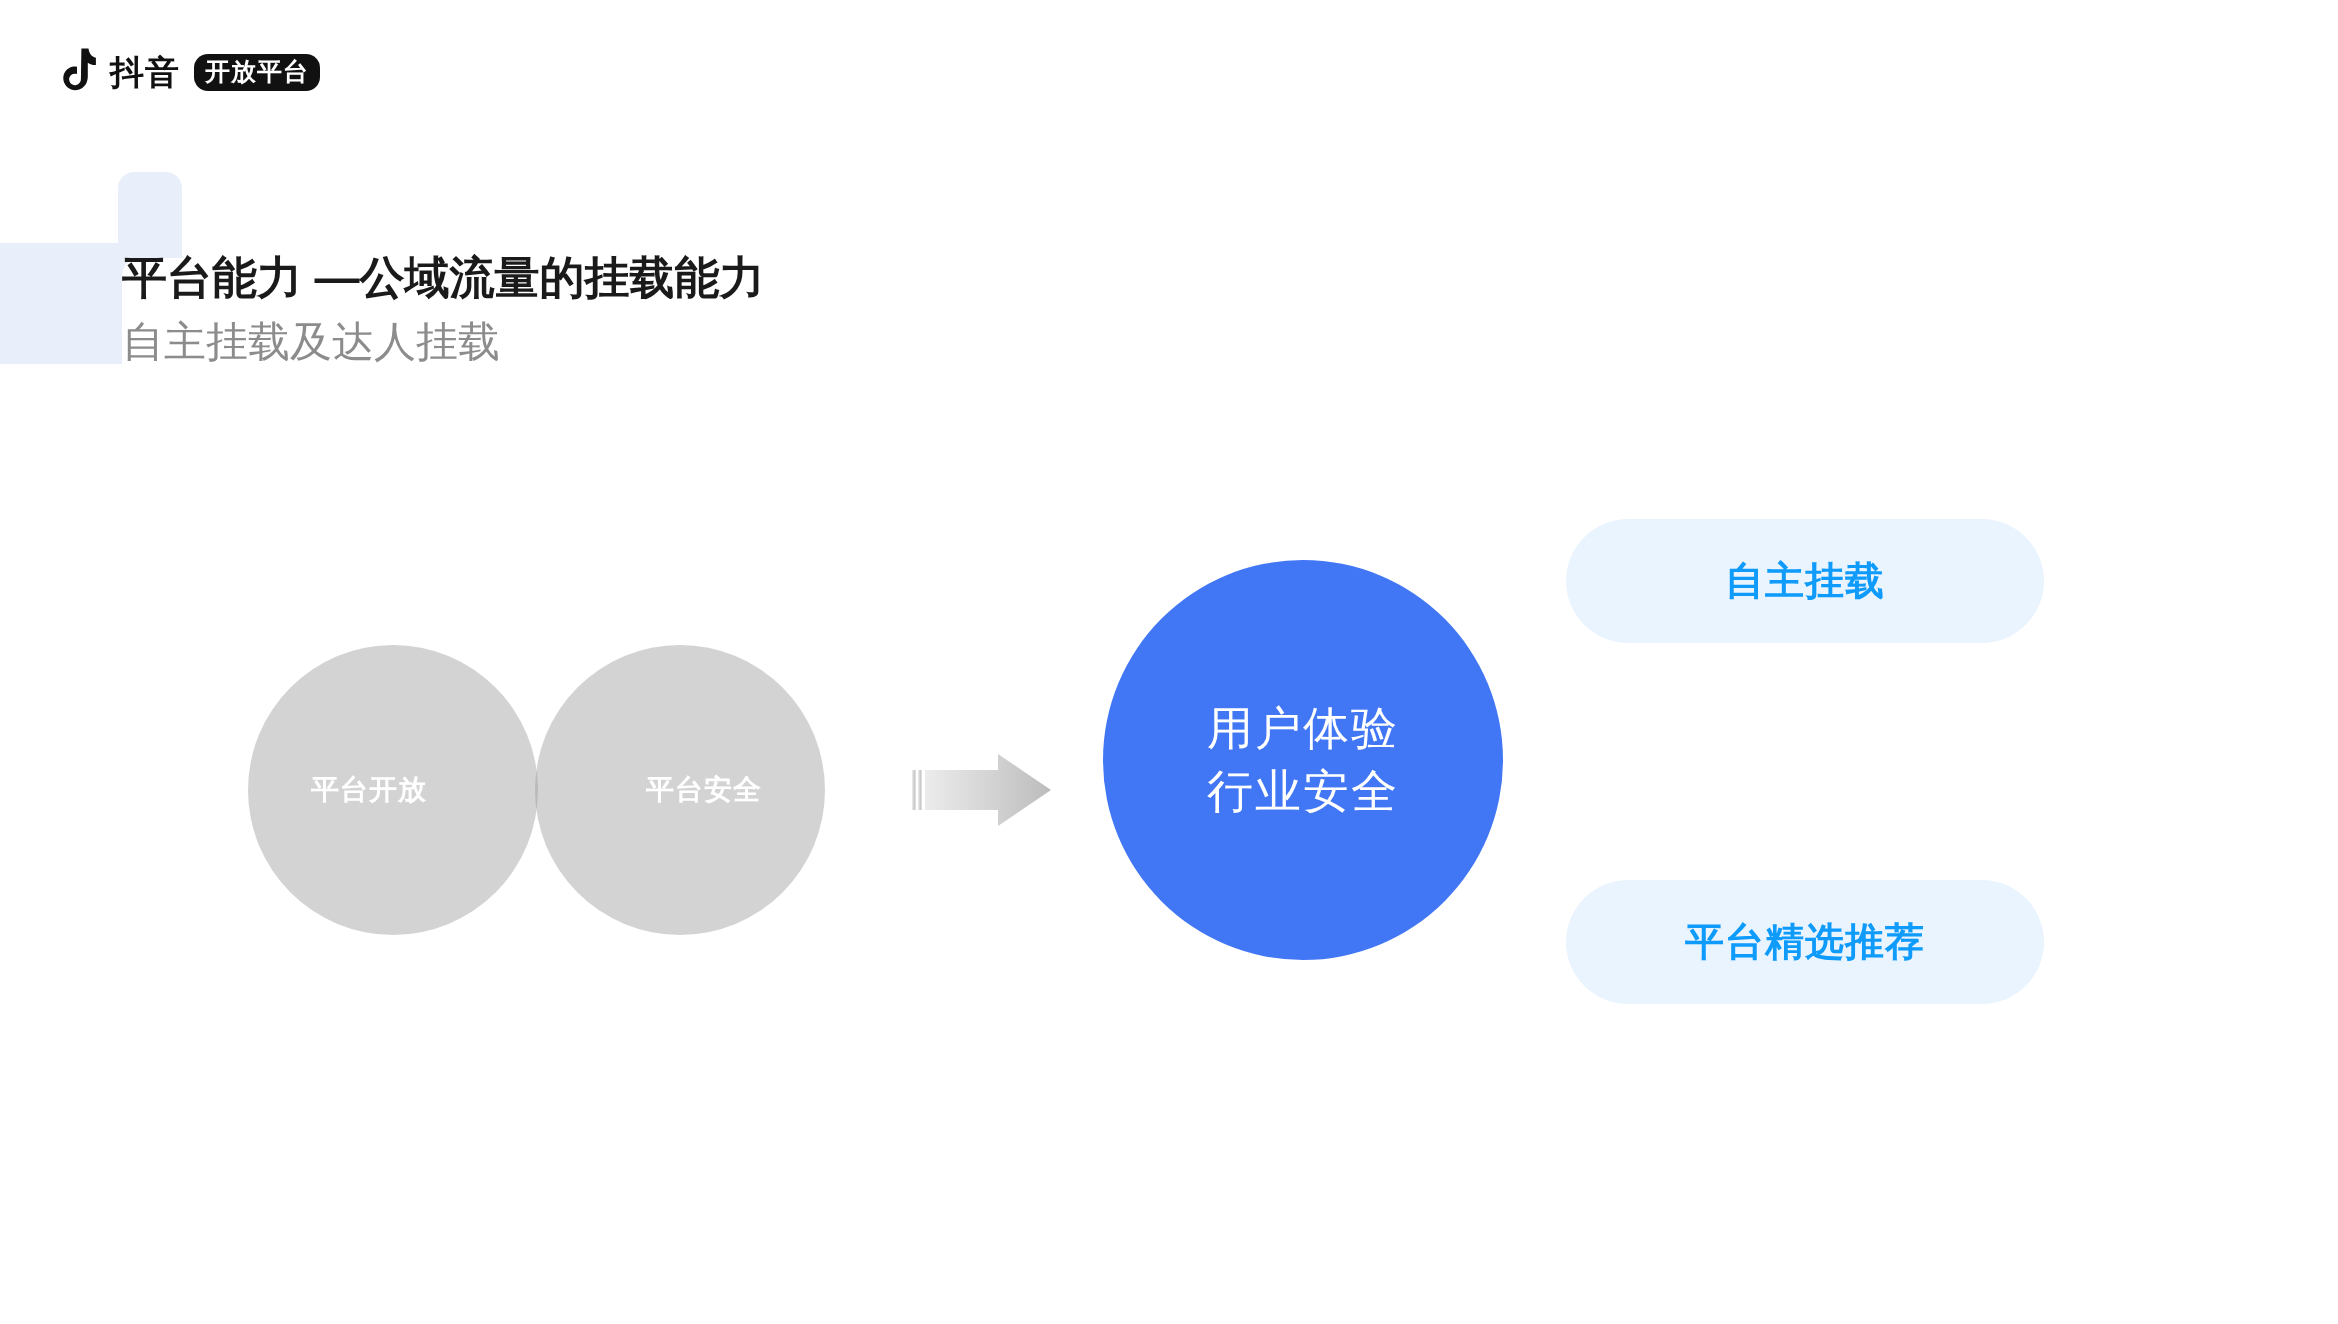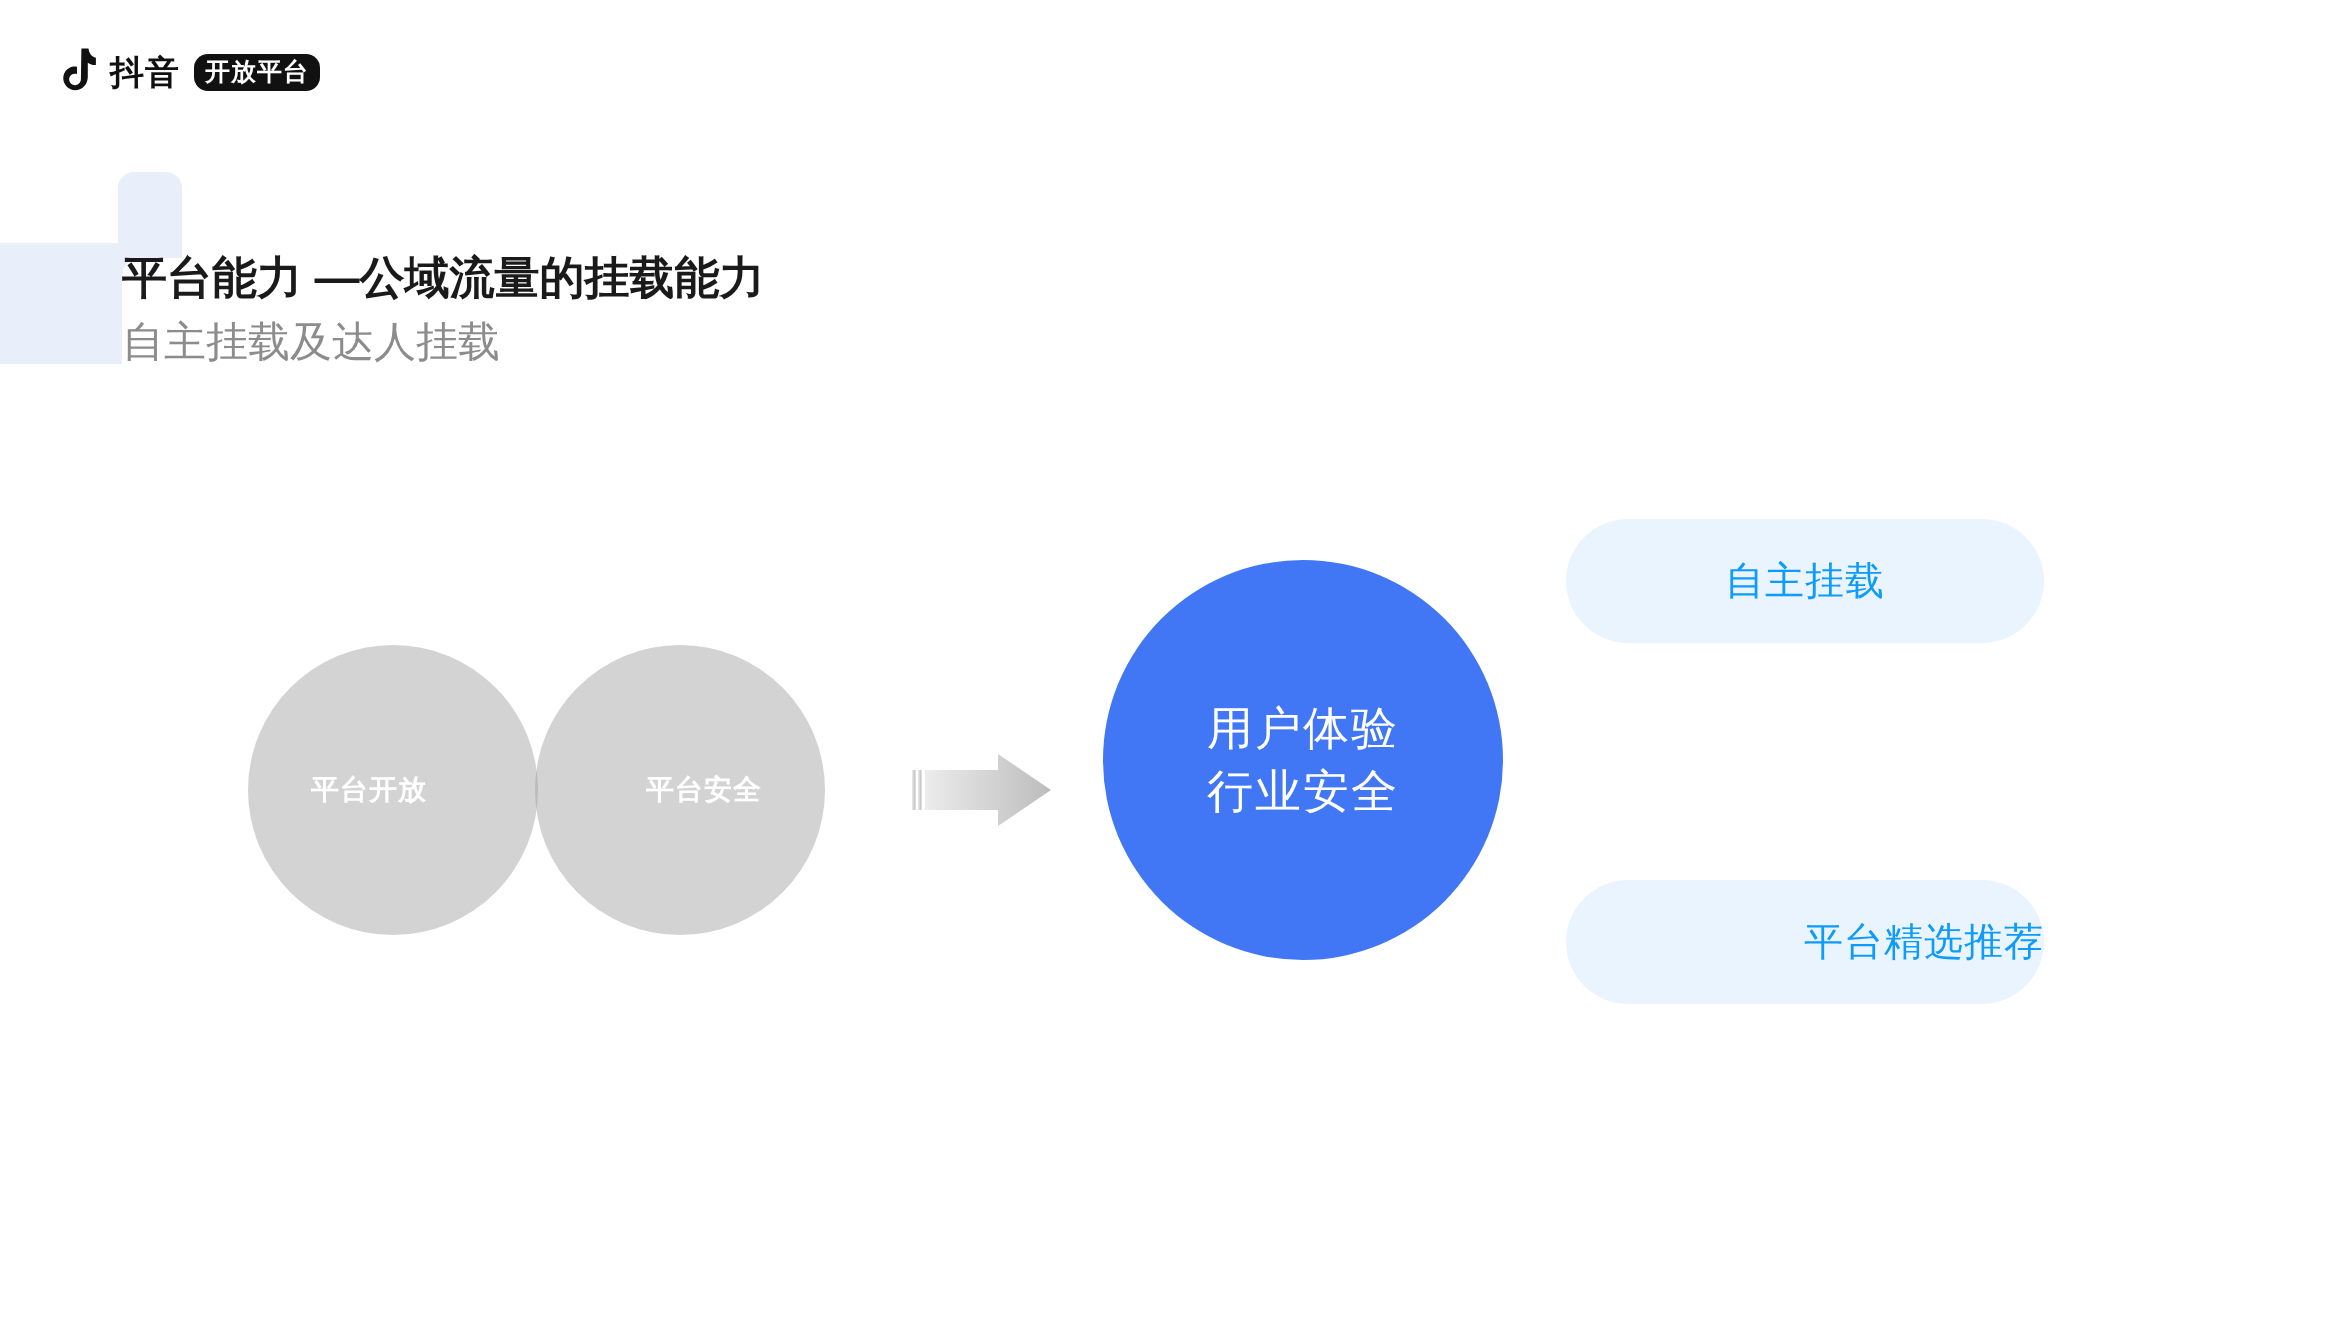--- a/index.html
+++ b/index.html
@@ -189,28 +189,28 @@
   .pill {
     position: absolute;
     height: 124px;
     border-radius: 62px;
     background: #eaf4fe;
     display: flex;
     align-items: center;
     justify-content: center;
     color: #0f9bfb;
     font-size: 39px;
-    font-weight: 400;
+    font-weight: 700;
     letter-spacing: 1px;
     white-space: nowrap;
     box-sizing: border-box;
   }
   #pill-0 { left: 1566px; top: 519px; width: 478px; }
   #pill-1 { left: 1566px; top: 700px; width: 478px; }
-  #pill-2 { left: 1566px; top: 880px; width: 478px; justify-content: flex-end; }
+  #pill-2 { left: 1566px; top: 880px; width: 478px; }
 </style>
 </head>
 <body>
 
 <div id="slide">
 
   <div id="brand">
     <svg class="note-icon" viewBox="0 0 40 48" xmlns="http://www.w3.org/2000/svg" aria-hidden="true">
       <path d="M25.4 0.6 h7.1 c0.5 4.7 3.1 8.4 7.4 9.2 v7.2 c-2.9 0.2 -5.6 -0.6 -8.1 -2.3
                v13.9 c0 6.5 -3.6 11.7 -9.4 13.2 c-6.9 1.8 -13.6 -2.6 -14.9 -9.2

